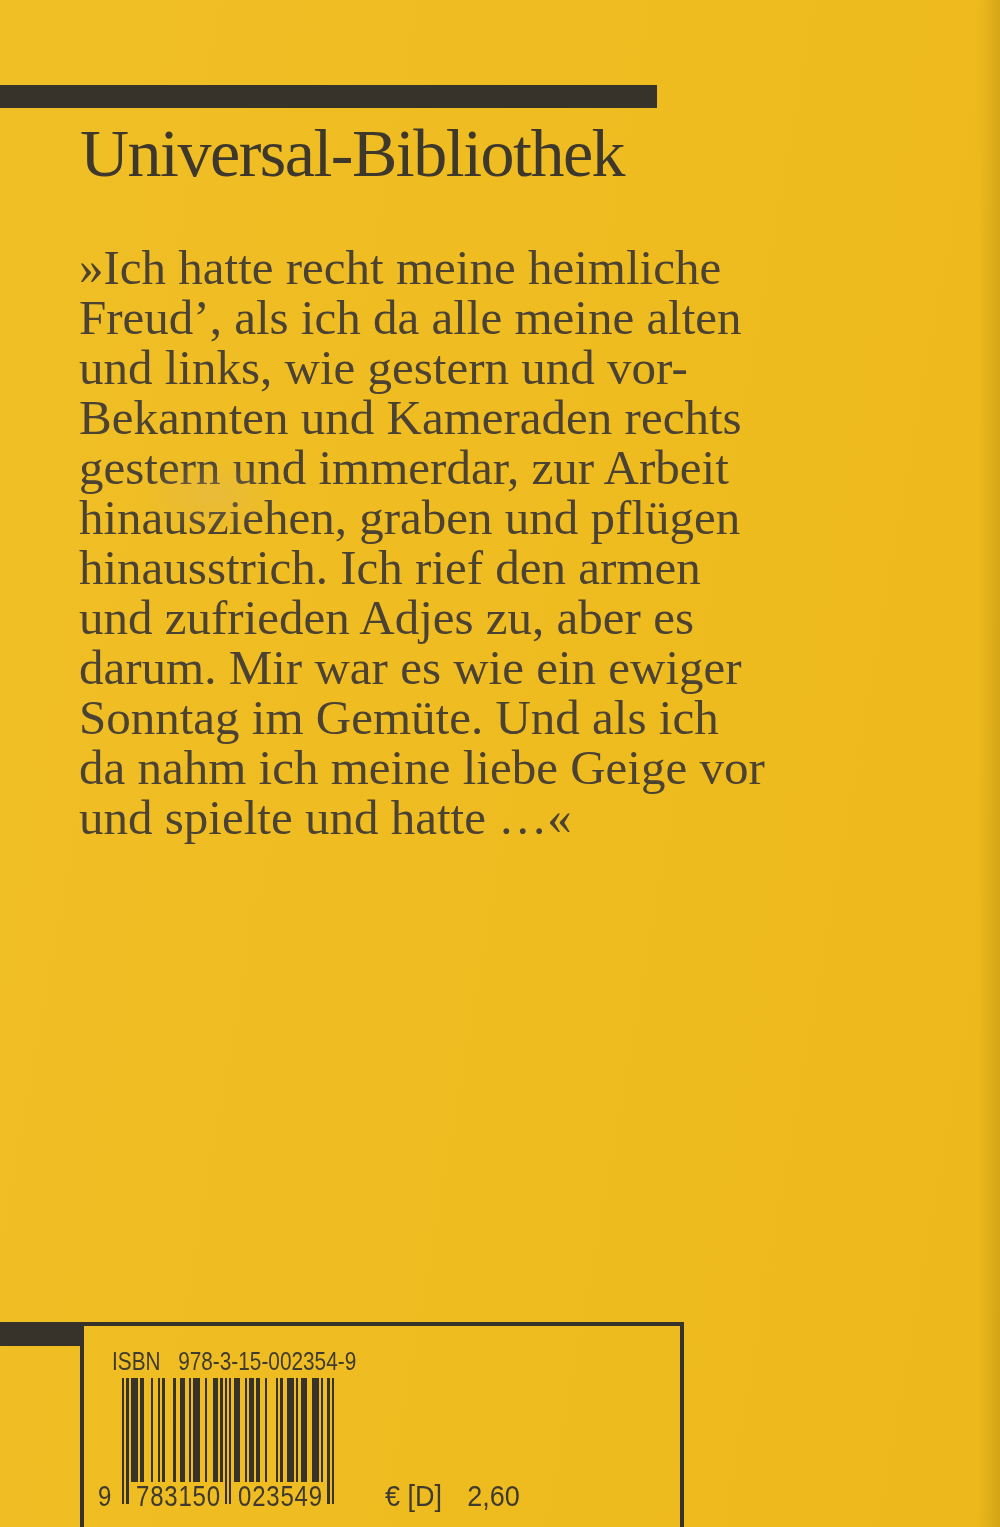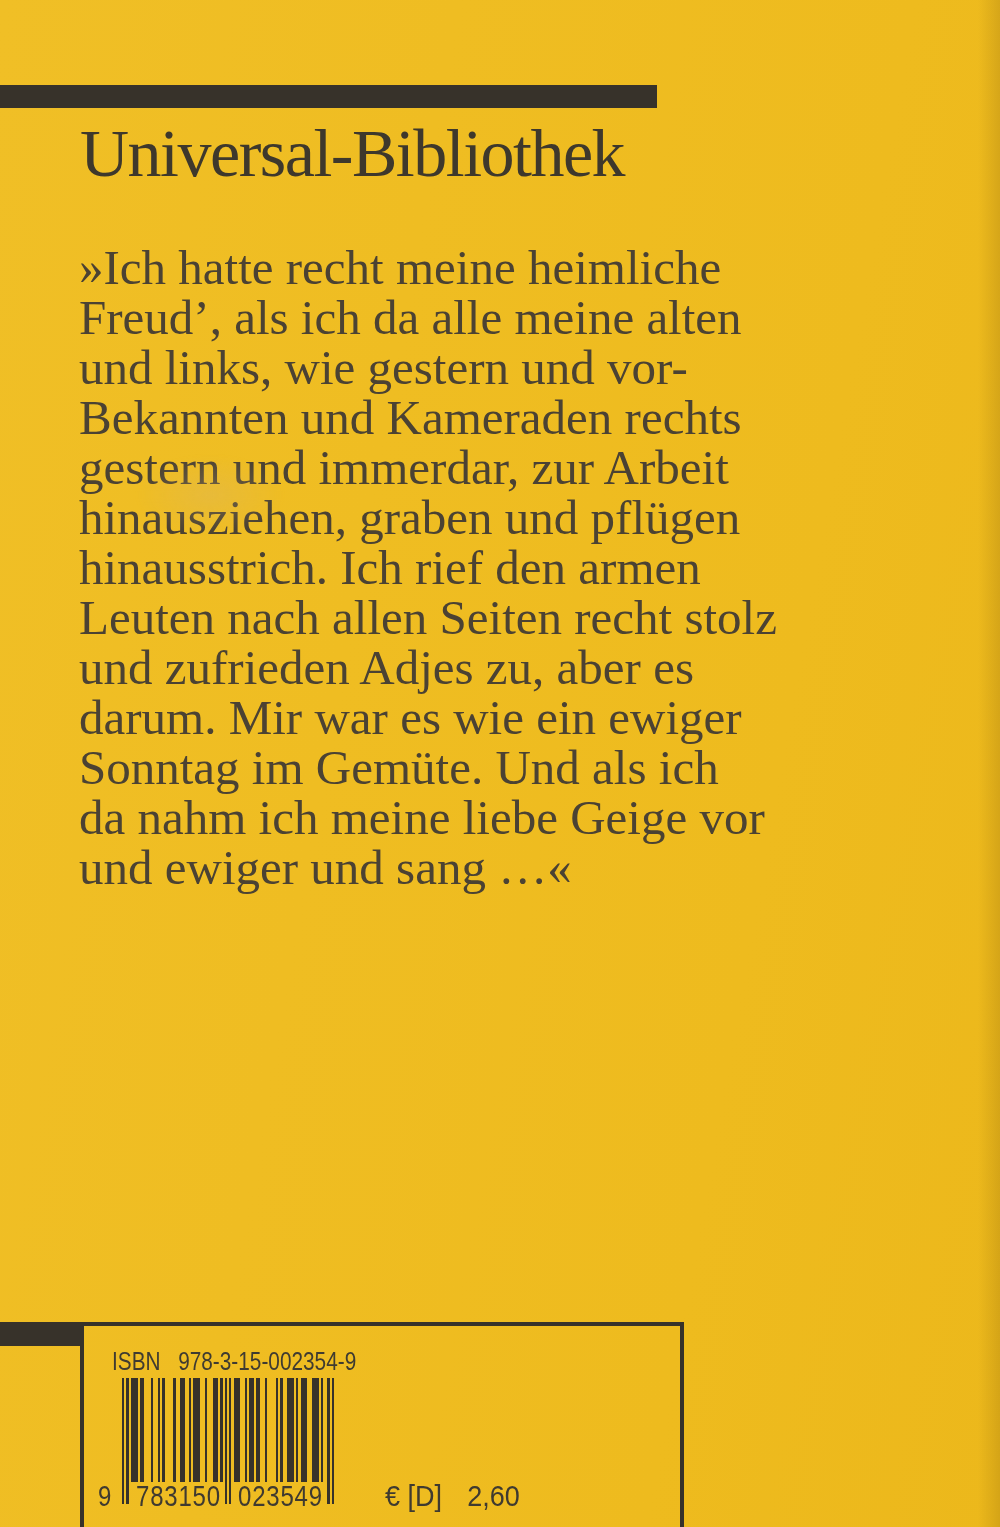--- a/index.html
+++ b/index.html
@@ -95,26 +95,25 @@
   <h1 class="title">Universal-Bibliothek</h1>
 
   <div class="quote">
     <div>»Ich hatte recht meine heimliche</div>
     <div>Freud’, als ich da alle meine alten</div>
     <div>und links, wie gestern und vor-</div>
     <div>Bekannten und Kameraden rechts</div>
     <div>gestern und immerdar, zur Arbeit</div>
     <div>hinausziehen, graben und pflügen</div>
     <div>hinausstrich. Ich rief den armen</div>
-    <div>Leuten nach allen Seiten recht stolz</div>
     <div>und zufrieden Adjes zu, aber es</div>
     <div>darum. Mir war es wie ein ewiger</div>
     <div>Sonntag im Gemüte. Und als ich</div>
     <div>da nahm ich meine liebe Geige vor</div>
-    <div>und ewiger und sang …«</div>
+    <div>und spielte und hatte …«</div>
   </div>
 
   <div class="stain"></div>
 
   <div class="bottom-bar"></div>
 
   <div class="isbn-box">
     <div class="isbn-line">
       <span>ISBN</span><span class="num">978-3-15-002354-9</span>
     </div>

